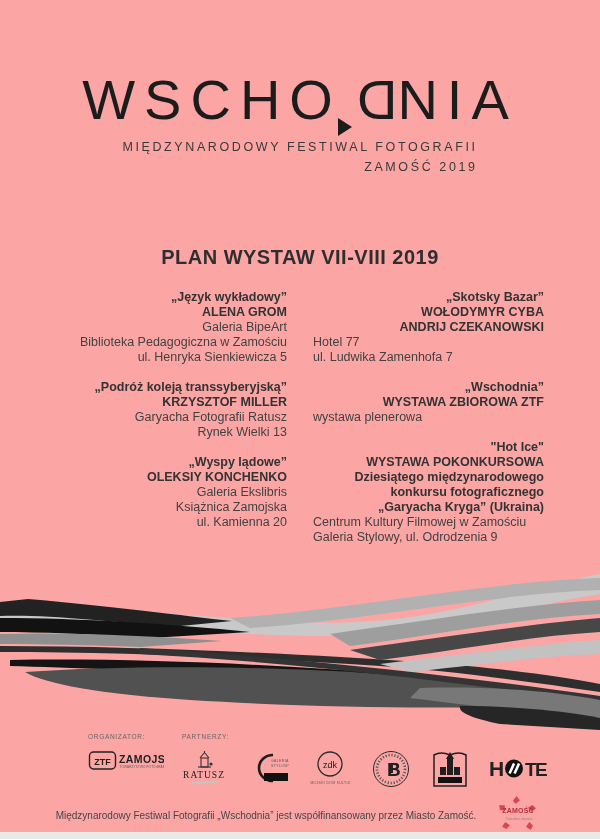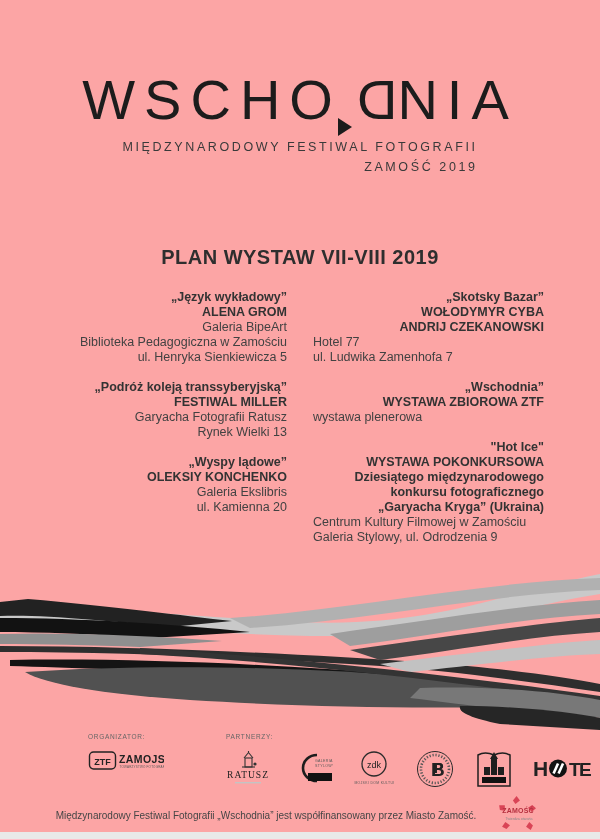--- a/index.html
+++ b/index.html
@@ -31,21 +31,21 @@
   .cols{display:grid;grid-template-columns:1fr 1fr;column-gap:26px;padding:0 56px;margin-top:21px;}
   .col.left{text-align:right;}
   .col.right{text-align:left;}
   .exh{margin-bottom:15px;}
   .ln{font-size:12.5px;line-height:15px;color:#424242;}
   .ln.b{font-weight:700;color:#333333;text-align:right;}
   
   .wave{position:absolute;top:560px;left:0;width:600px;height:172px;}
   
   .footer{position:absolute;top:733px;left:0;right:0;}
-  .footer-row{display:flex;align-items:flex-start;padding-left:88px;gap:44px;}
+  .footer-row{display:flex;align-items:flex-start;padding-left:88px;}
   .flabel{font-size:6.5px;letter-spacing:0.7px;color:#666;margin-bottom:9px;}
   .org-group{width:90px;}
   .partner-group{margin-left:4px;}
   .logos-row{display:flex;align-items:center;gap:21px;}
   .logos-row svg{display:block;}
   
   .note-row{
     position:absolute;top:794px;left:0;right:0;height:42px;
     display:flex;align-items:center;justify-content:center;gap:20px;
   }
@@ -80,28 +80,29 @@
     <div class="col left" id="col-left">
         <div class="exh">
           <div class="ln b">„Język wykładowy”</div>
           <div class="ln b">ALENA GROM</div>
           <div class="ln">Galeria BipeArt</div>
           <div class="ln">Biblioteka Pedagogiczna w Zamościu</div>
           <div class="ln">ul. Henryka Sienkiewicza 5</div>
         </div>
         <div class="exh">
           <div class="ln b">„Podróż koleją transsyberyjską”</div>
-          <div class="ln b">FESTIWAL MILLER</div>
+          <div class="ln b">KRZYSZTOF MILLER</div>
           <div class="ln">Garyacha Fotografii Ratusz</div>
           <div class="ln">Rynek Wielki 13</div>
         </div>
         <div class="exh">
           <div class="ln b">„Wyspy lądowe”</div>
           <div class="ln b">OLEKSIY KONCHENKO</div>
           <div class="ln">Galeria Ekslibris</div>
+          <div class="ln">Książnica Zamojska</div>
           <div class="ln">ul. Kamienna 20</div>
         </div>
       </div>
     <div class="col right" id="col-right">
         <div class="exh">
           <div class="ln b">„Skotsky Bazar”</div>
           <div class="ln b">WOŁODYMYR CYBA</div>
           <div class="ln b">ANDRIJ CZEKANOWSKI</div>
           <div class="ln">Hotel 77</div>
           <div class="ln">ul. Ludwika Zamenhofa 7</div>

